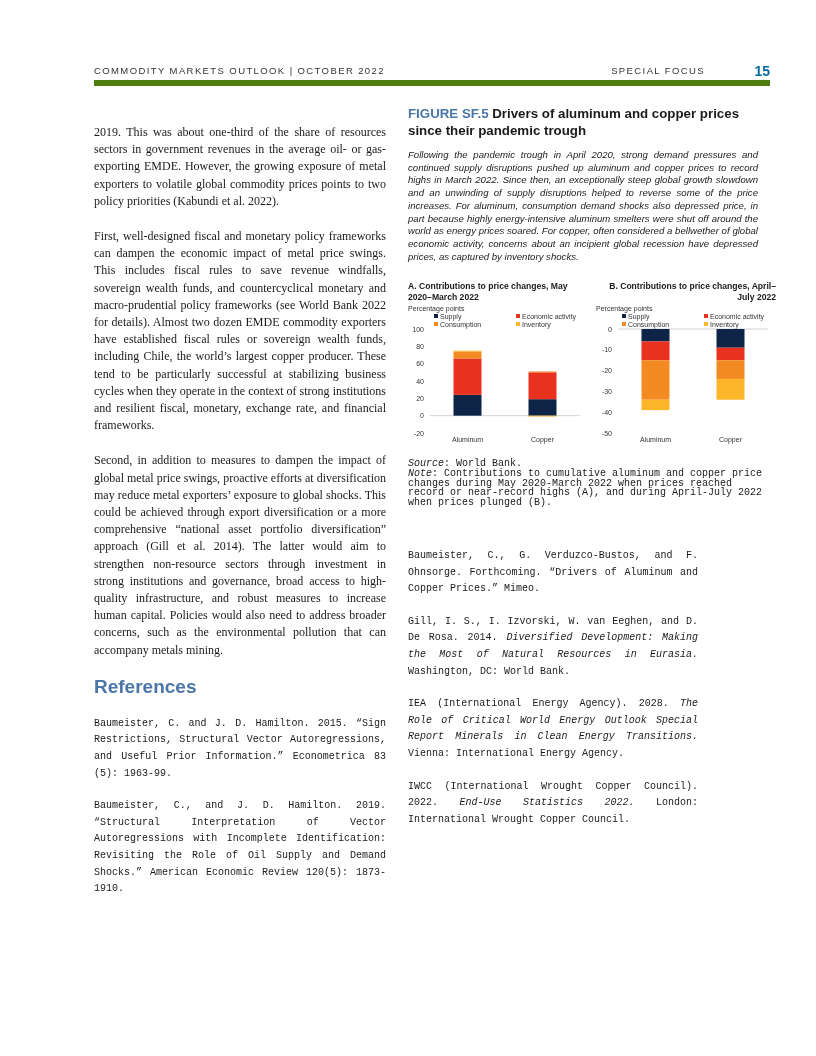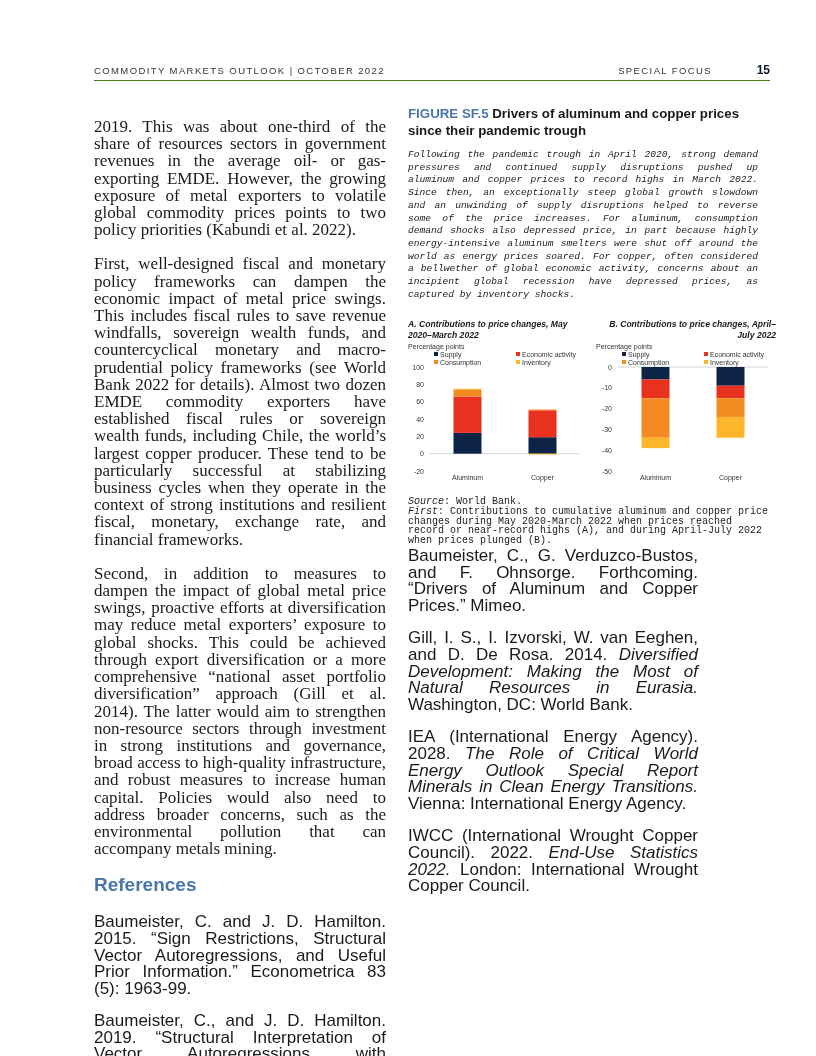--- a/index.html
+++ b/index.html
@@ -1,35 +1,35 @@
 <!DOCTYPE html>
 <html><head>
 <meta charset="utf-8">
 <style>
   html, body { margin: 0; padding: 0; background: #ffffff; }
   body { width: 816px; height: 1056px; position: relative; overflow: hidden; color: #1a1a1a; }
-  .header { position: absolute; left: 94px; top: 62px; width: 676px; height: 18px; border-bottom: 1px solid #4d7c0f; font-family: "Liberation Sans", sans-serif; font-size: 9.5px; letter-spacing: 1.4px; color: #333; }
+  .header { position: absolute; left: 94px; top: 62px; width: 676px; height: 18px; border-bottom: 6px solid #4d7c0f; font-family: "Liberation Sans", sans-serif; font-size: 9.5px; letter-spacing: 1.4px; color: #333; }
   .header .left { position: absolute; left: 0; top: 3px; }
-  .header .right { position: absolute; right: 58px; top: 3px; }
-  .header .page { position: absolute; right: 0; top: 1px; font-weight: bold; font-size: 12px; letter-spacing: 0; color: #0f172a; }
+  .header .right { position: absolute; right: 65px; top: 3px; }
+  .header .page { position: absolute; right: 0; top: 1px; font-weight: bold; font-size: 14px; letter-spacing: 0; color: #0369a1; }
   .col { position: absolute; top: 106px; }
   .colL { left: 94px; width: 292px; }
   .colR { left: 408px; width: 362px; }
-  .body-text { font-family: "Liberation Serif", serif; font-size: 17px; line-height: 17.2px; text-align: justify; margin: 12px 0 17px 0; }
+  .body-text { font-family: "Liberation Serif", serif; font-size: 12px; line-height: 17.2px; text-align: justify; margin: 18px 0 17px 0; }
   .refs-heading { font-family: "Liberation Sans", sans-serif; font-weight: bold; color: #4a76a8; font-size: 19px; margin: 12px 0 18px 0; }
-  .ref { font-family: Liberation Sans, sans-serif; font-size: 17px; line-height: 16.6px; text-align: justify; margin: 0 0 16px 0; }
+  .ref { font-family: Liberation Mono, monospace; font-size: 10px; line-height: 16.6px; text-align: justify; margin: 0 0 16px 0; }
   .ref i { font-style: italic; }
   .fig-title { font-family: Liberation Sans, sans-serif; font-weight: bold; font-size: 13.3px; line-height: 16.5px; margin: 0 0 10px 0; }
   .fig-title .num { color: #4a76a8; }
-  .fig-caption { font-family: Liberation Mono, monospace; font-style: italic; font-size: 9.6px; line-height: 12.7px; text-align: justify; margin: 0 12px 18px 0; }
+  .fig-caption { font-family: Liberation Sans, sans-serif; font-style: italic; font-size: 9.6px; line-height: 12.7px; text-align: justify; margin: 0 12px 18px 0; }
   .panels { position: relative; height: 170px; }
   .panel { position: absolute; top: 0; width: 180px; height: 170px; }
   .panelA { left: 0; }
   .panelB { left: 188px; text-align: right; }
-  .panel-title { font-family: "Liberation Sans", sans-serif; font-weight: bold; font-size: 8.6px; line-height: 11px; font-style: italic; }
+  .panel-title { font-family: "Liberation Sans", sans-serif; font-weight: bold; font-size: 8.6px; line-height: 11px; }
   .panel svg { position: absolute; left: 0; top: 24px; }
   .svgtext { font-family: "Liberation Sans", sans-serif; font-size: 7px; fill: #333; }
   .source { font-family: Liberation Mono, monospace; font-size: 10px; line-height: 9.6px; margin: 8px 0 9px 0; }
   .source i { font-style: italic; }
   .refsR { position: absolute; left: 408px; top: 548px; width: 290px; }
 </style>
 </head>
 <body>
 
 <div class="header">
@@ -115,21 +115,21 @@
           <rect x="120.5" y="42.72" width="28" height="12.480000000000004" fill="#e8311f"></rect>
           <rect x="120.5" y="55.2" width="28" height="18.72" fill="#f48b22"></rect>
           <rect x="120.5" y="73.92" width="28" height="20.799999999999997" fill="#fdb52a"></rect>
           <text x="134.5" y="137" class="svgtext" text-anchor="middle">Copper</text>
         </svg>
     </div>
   </div>
 
   <p class="source">
     <i>Source</i><span>: World Bank.</span><br>
-    <i>First</i><span>: Contributions to cumulative aluminum and copper price changes during May 2020-March 2022 when prices reached record or near-record highs (A), and during April-July 2022 when prices plunged (B).</span>
+    <i>Note</i><span>: Contributions to cumulative aluminum and copper price changes during May 2020-March 2022 when prices reached record or near-record highs (A), and during April-July 2022 when prices plunged (B).</span>
   </p>
 </div>
 
 <div class="refsR" id="refsR">
     <p class="ref"><span>Baumeister, C., G. Verduzco-Bustos, and F. Ohnsorge. Forthcoming. “Drivers of Aluminum and Copper Prices.” Mimeo.</span></p>
     <p class="ref"><span>Gill, I. S., I. Izvorski, W. van Eeghen, and D. De Rosa. 2014. </span><i>Diversified Development: Making the Most of Natural Resources in Eurasia.</i><span> Washington, DC: World Bank.</span></p>
     <p class="ref"><span>IEA (International Energy Agency). 2028. </span><i>The Role of Critical World Energy Outlook Special Report Minerals in Clean Energy Transitions.</i><span> Vienna: International Energy Agency.</span></p>
     <p class="ref"><span>IWCC (International Wrought Copper Council). 2022. </span><i>End-Use Statistics 2022.</i><span> London: International Wrought Copper Council.</span></p>
   </div>
 

